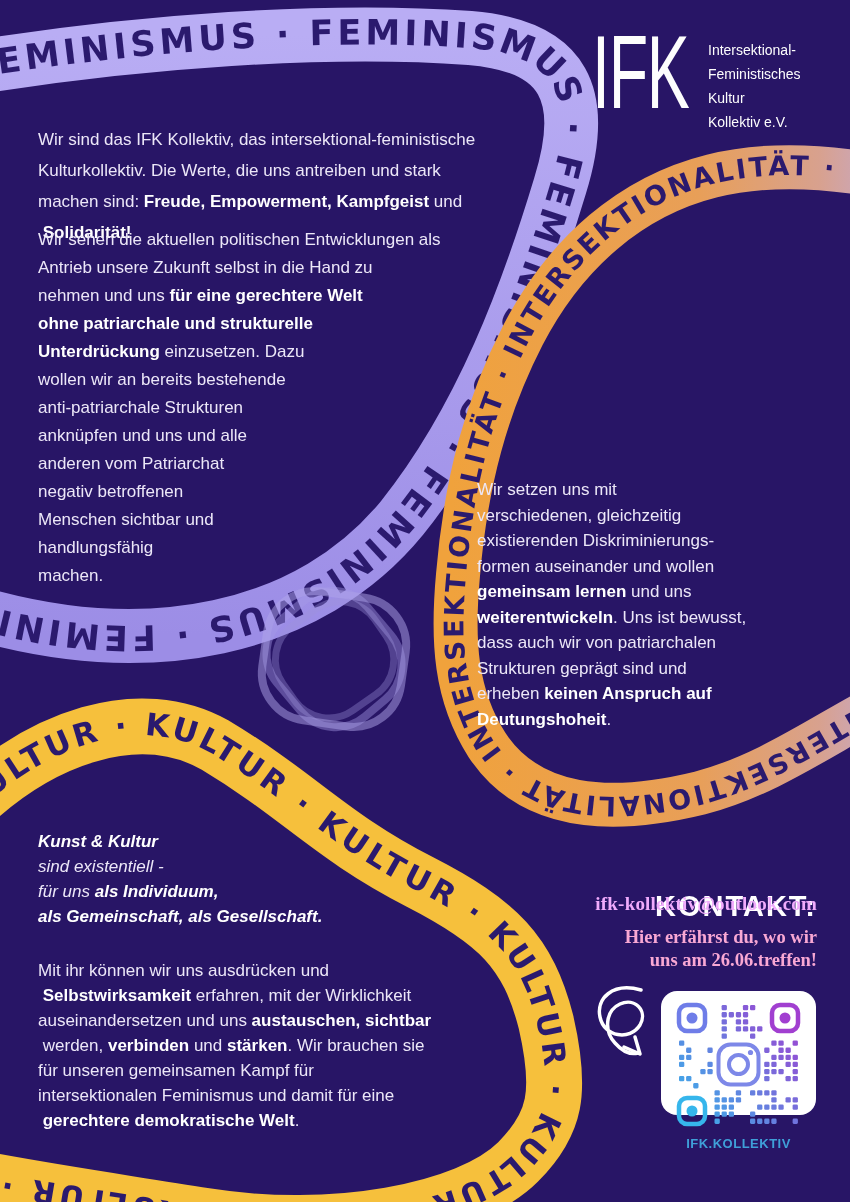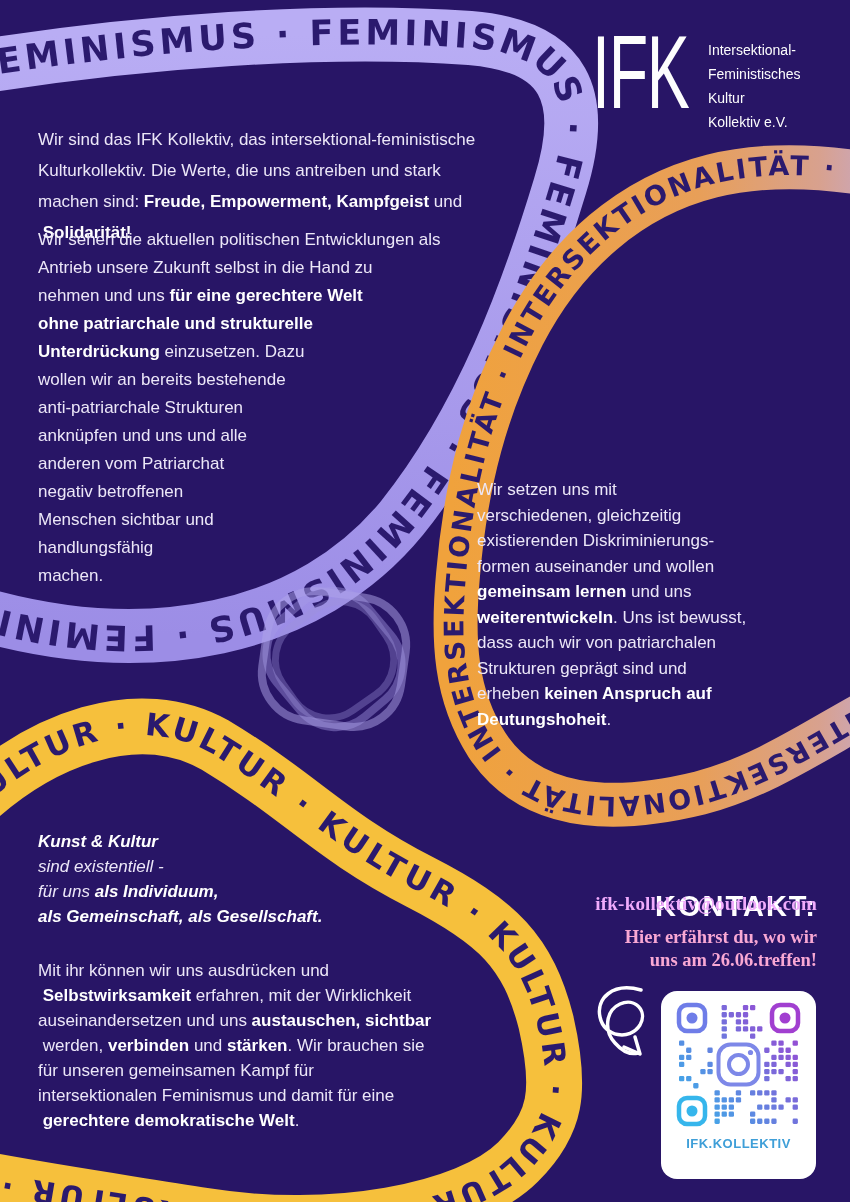--- a/index.html
+++ b/index.html
@@ -21,21 +21,21 @@
   .b3b{left:38px;top:958px;width:480px;font-size:17px;line-height:25px;}
   .logo{position:absolute;left:592px;top:26px;display:flex;align-items:flex-start;}
   .logo-abbr{
     font-size:104px;line-height:92px;font-weight:400;color:#fdfdfd;
     transform:scaleX(0.62);transform-origin:left top;letter-spacing:-2px;
   }
   .logo-name{position:absolute;left:116px;top:12px;font-size:14px;line-height:24px;color:#fdfdfd;white-space:pre-line;}
   .kontakt-title{position:absolute;right:33px;top:850px;font-size:29px;font-weight:700;letter-spacing:2px;color:#ffffff;margin-top:40px;}
   .kontakt-email{position:absolute;right:33px;top:893px;font-family:"Liberation Serif",serif;font-size:19px;font-weight:700;color:#f0abfc;letter-spacing:0.2px;}
   .kontakt-hint{position:absolute;right:33px;top:926px;font-family:"Liberation Serif",serif;font-size:18.5px;font-weight:700;line-height:23px;color:#f9a8d4;text-align:right;white-space:pre-wrap;}
-  .qr-card{position:absolute;left:661px;top:991px;width:155px;height:188px;background:#ffffff;border-radius:16px;}
+  .qr-card{position:absolute;left:661px;top:991px;width:155px;height:124px;background:#ffffff;border-radius:16px;}
   .qr-label{font-family:"Liberation Sans",sans-serif;font-weight:700;font-size:13px;letter-spacing:0.5px;fill:#3f9fd8;text-anchor:middle;}
 </style>
 </head>
 <body>
 
 <div class="poster">
 
   <svg class="bg" width="850" height="1202" viewBox="0 0 850 1202">
     <defs>
       <linearGradient id="lavGrad" x1="0" y1="0" x2="0" y2="1">

